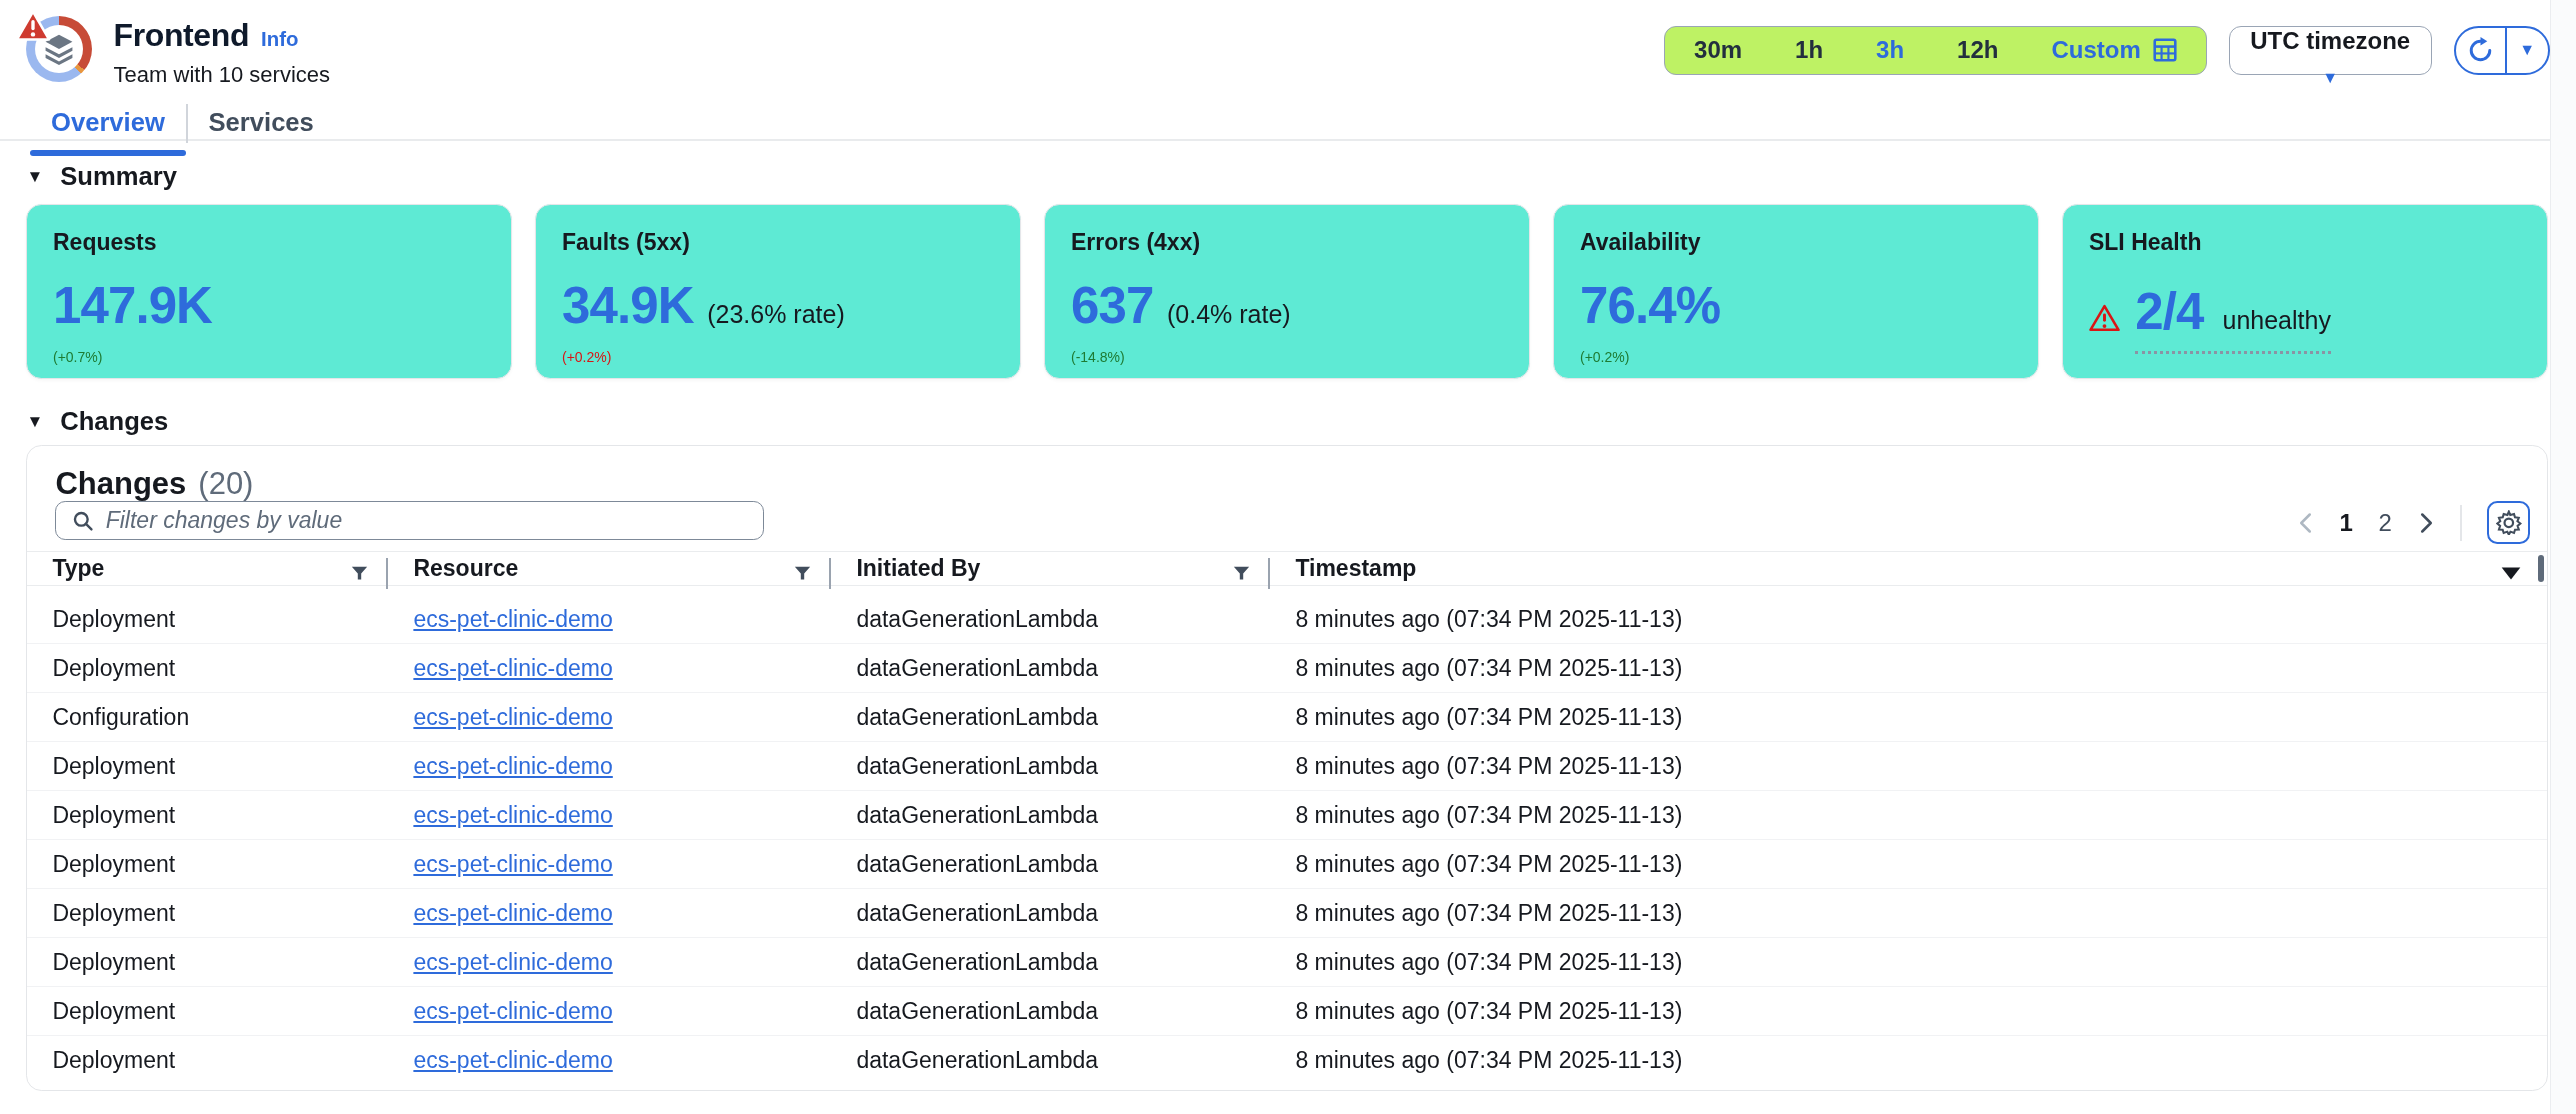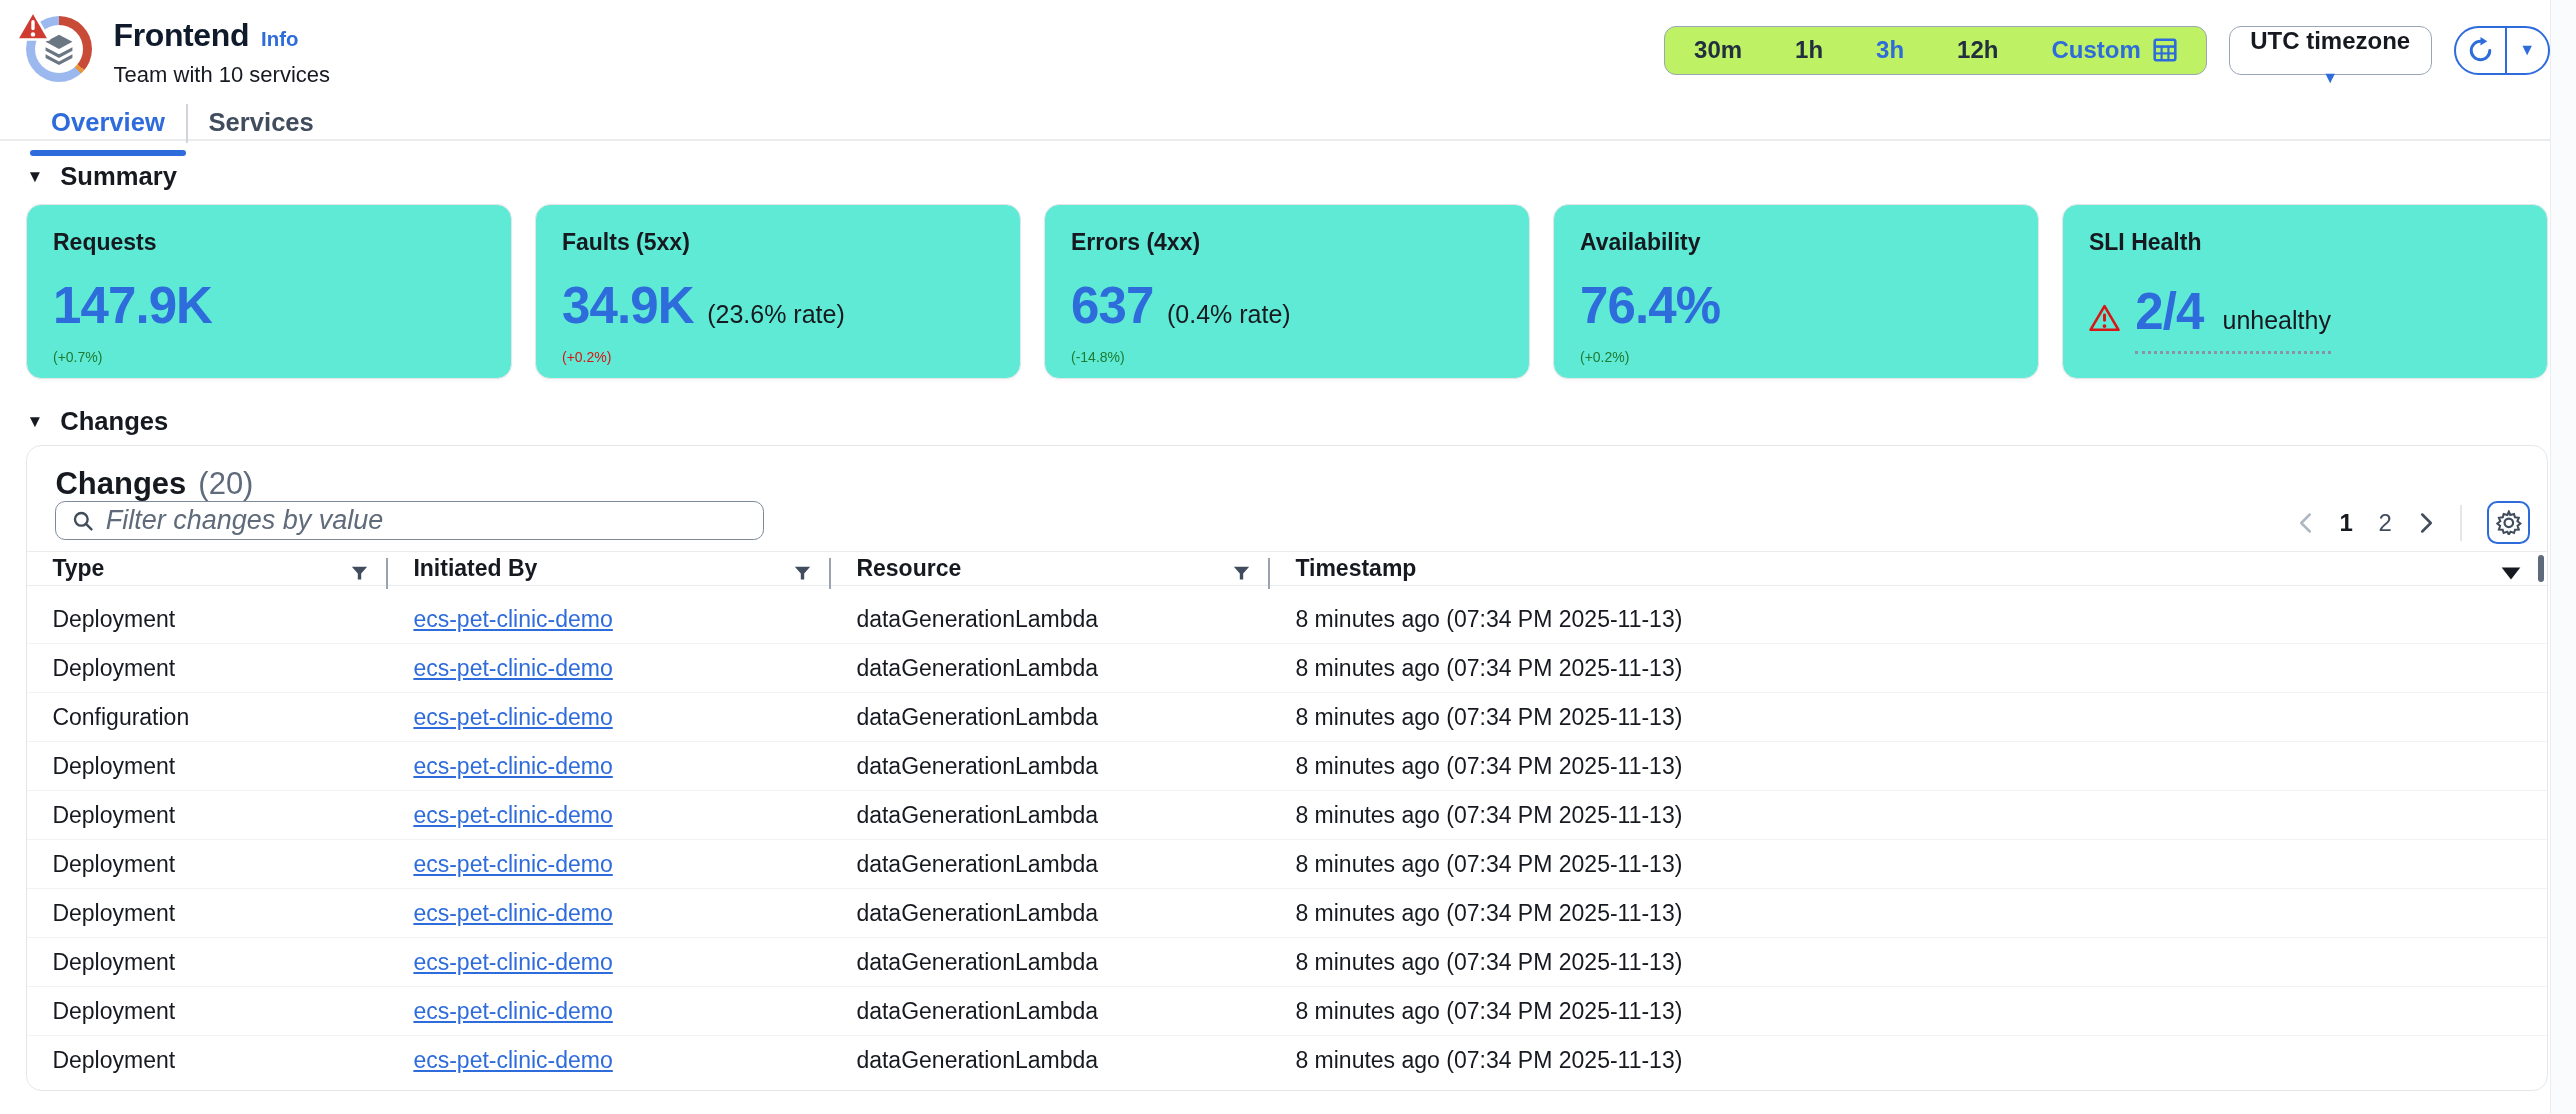--- a/index.html
+++ b/index.html
@@ -78,21 +78,21 @@
   .sli-group { display:flex; align-items:baseline; gap:12px; border-bottom:3.4px dotted #8a94a4; padding-bottom:10.2px; }
   .sli-status { font-size:25px; color:#16191f;margin-left:7px; }
 
   
   .panel { position:absolute; left:26.4px; top:445px; width:2522px; height:646px;
     background:#fff; border:1.7px solid #e4e6e9; border-radius:15.3px; }
   .panel-title { position:absolute; left:28px; top:20.4px; font-size:31px; font-weight:700; display:flex; gap:12px; align-items:baseline; }
   .panel-count { font-weight:400; color:#5f6b7a; }
   .search-box { position:absolute; left:28px; top:55px; width:709px; height:39px;
     border:1.7px solid #7d8998; border-radius:10.2px; display:flex; align-items:center; gap:12px; padding:0 15.3px; background:#fff; }
-  .search-placeholder { font-size:27px; font-style:italic; color:#5f6b7a; }
+  .search-placeholder { font-size:23px; font-style:italic; color:#5f6b7a; }
   .pager { position:absolute; right:17px; top:55px; height:43px; display:flex; align-items:center; gap:25.6px; }
   .page-num { font-size:24px; cursor:pointer; color:#414d5c; }
   .page-num.current { font-weight:700; color:#16191f; }
   .pager-divider { width:1.7px; height:36px; background:#e4e6e9; }
   .gear-btn { width:43px; height:43px; border:2.6px solid #2e6bdb; border-radius:10.2px;
     display:flex; align-items:center; justify-content:center; cursor:pointer; background:#fff; }
 
   
   .thead { position:absolute; top:105px; left:0; width:100%; height:35px;
     border-top:1.7px solid #eaecee; border-bottom:1.7px solid #eaecee;
@@ -277,28 +277,28 @@
 
   <div class="thead">
     <div class="th">
       <span>Type</span>
       <svg class="funnel" width="19" height="17" viewBox="0 0 22 20">
         <path d="M2 2 L20 2 L13 10 L13 17 L9 17 L9 10 Z" fill="#414d5c"></path>
       </svg>
       <span class="col-divider"></span>
     </div>
     <div class="th">
-      <span>Initiated By</span>
+      <span>Resource</span>
       <svg class="funnel" width="19" height="17" viewBox="0 0 22 20">
         <path d="M2 2 L20 2 L13 10 L13 17 L9 17 L9 10 Z" fill="#414d5c"></path>
       </svg>
       <span class="col-divider"></span>
     </div>
     <div class="th">
-      <span>Resource</span>
+      <span>Initiated By</span>
       <svg class="funnel" width="19" height="17" viewBox="0 0 22 20">
         <path d="M2 2 L20 2 L13 10 L13 17 L9 17 L9 10 Z" fill="#414d5c"></path>
       </svg>
       <span class="col-divider"></span>
     </div>
     <div class="th">
       <span>Timestamp</span>
       <svg class="sort-caret" width="22" height="19" viewBox="0 0 26 22">
         <path d="M2 4 L24 4 L13 18 Z" fill="#16191f"></path>
       </svg>

